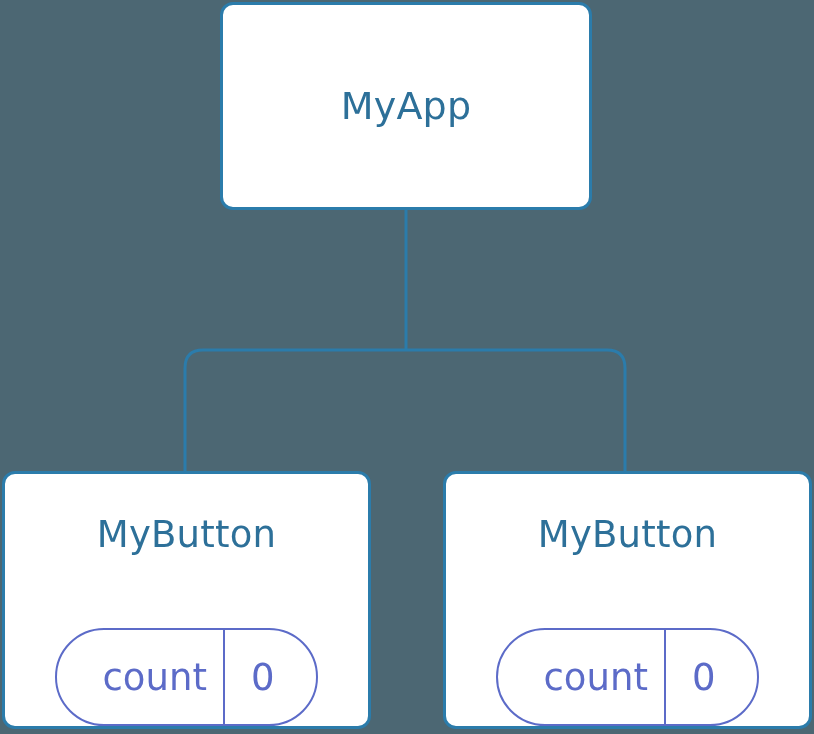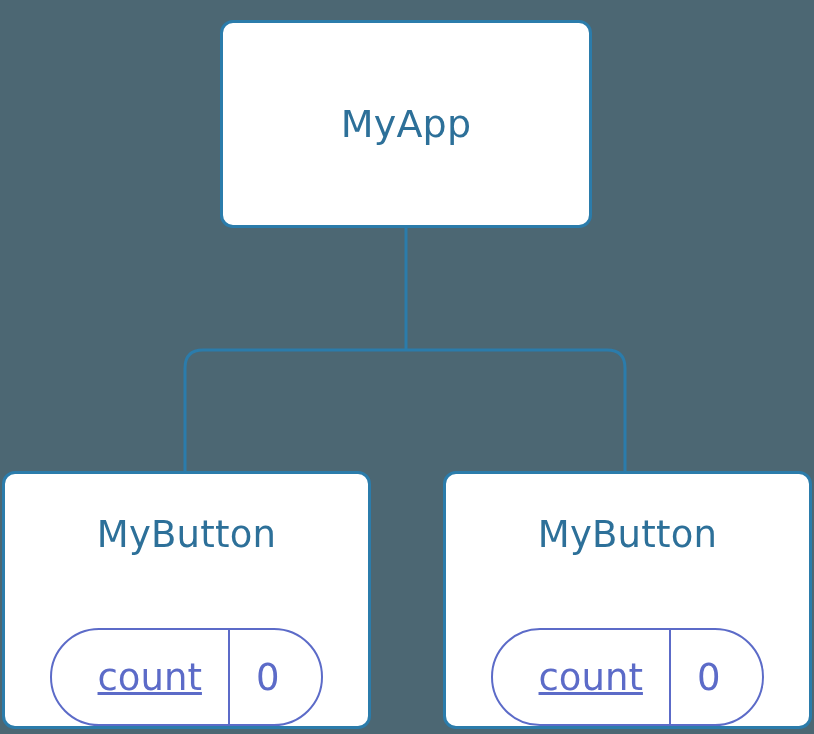--- a/index.html
+++ b/index.html
@@ -32,21 +32,21 @@
     border: 3px solid #2b7cab;
     border-radius: 13px;
     box-sizing: border-box;
     display: flex;
     flex-direction: column;
     align-items: center;
     justify-content: space-between;
   }
   #node-myapp {
     left: 220px;
-    top: 20px;
+    top: 2px;
     width: 372px;
     height: 208px;
     justify-content: center;
   }
   #node-mybutton-left {
     left: 2px;
     top: 471px;
     width: 369px;
     height: 258px;
     padding-top: 42px;
@@ -77,27 +77,26 @@
     border: 2px solid #5c6bc8;
     border-radius: 999px;
     box-sizing: border-box;
     background: transparent;
     overflow: hidden;
   }
   .state-key {
     display: flex;
     align-items: center;
     justify-content: center;
-    padding: 0 26px 0 46px;
+    padding: 0 16px 0 46px;
     color: #5c6bc8;
     font-size: 37px;
     line-height: 1;
     white-space: nowrap;
     user-select: none;
-    text-decoration: underline;
   }
   .state-sep {
     width: 2px;
     background: #5c6bc8;
     flex: 0 0 2px;
   }
   .state-val {
     display: flex;
     align-items: center;
     justify-content: center;

